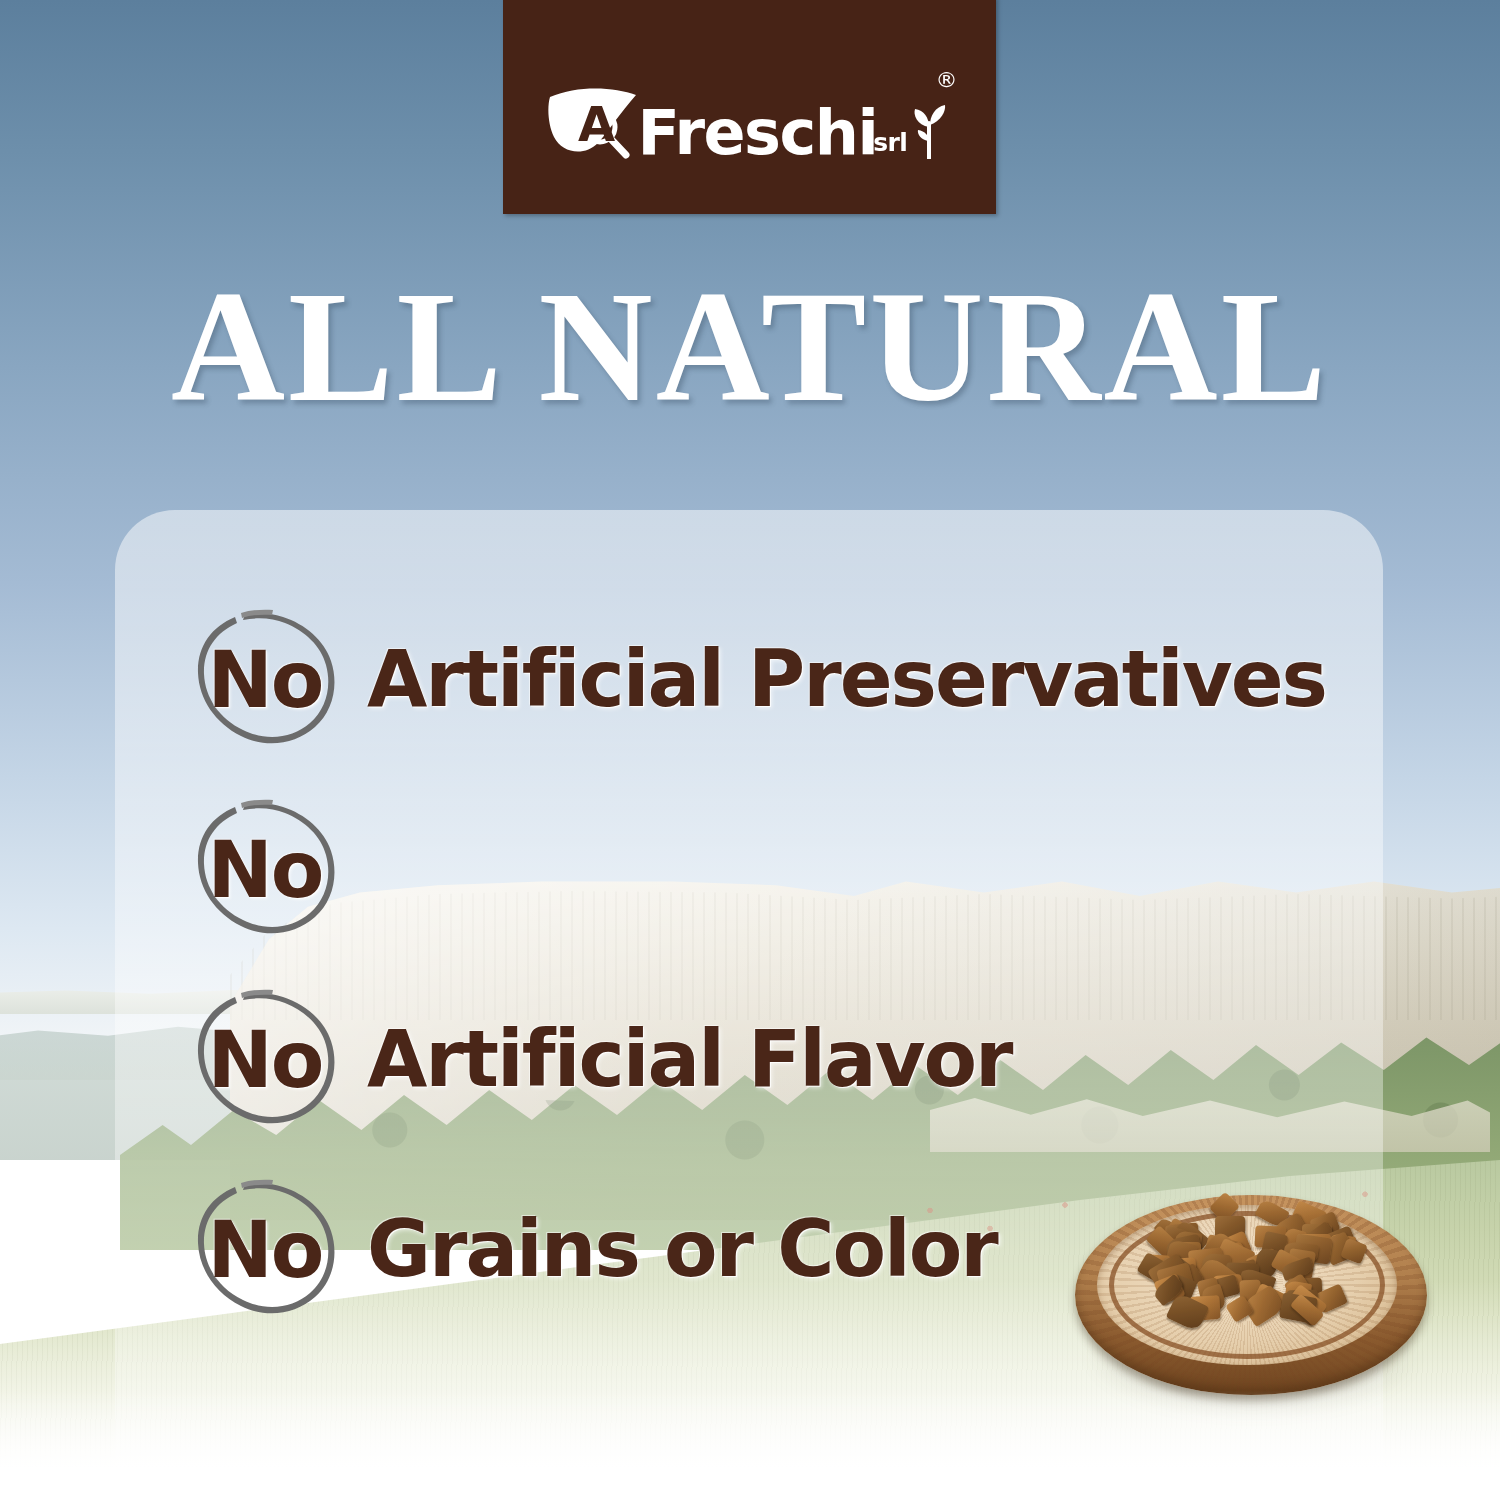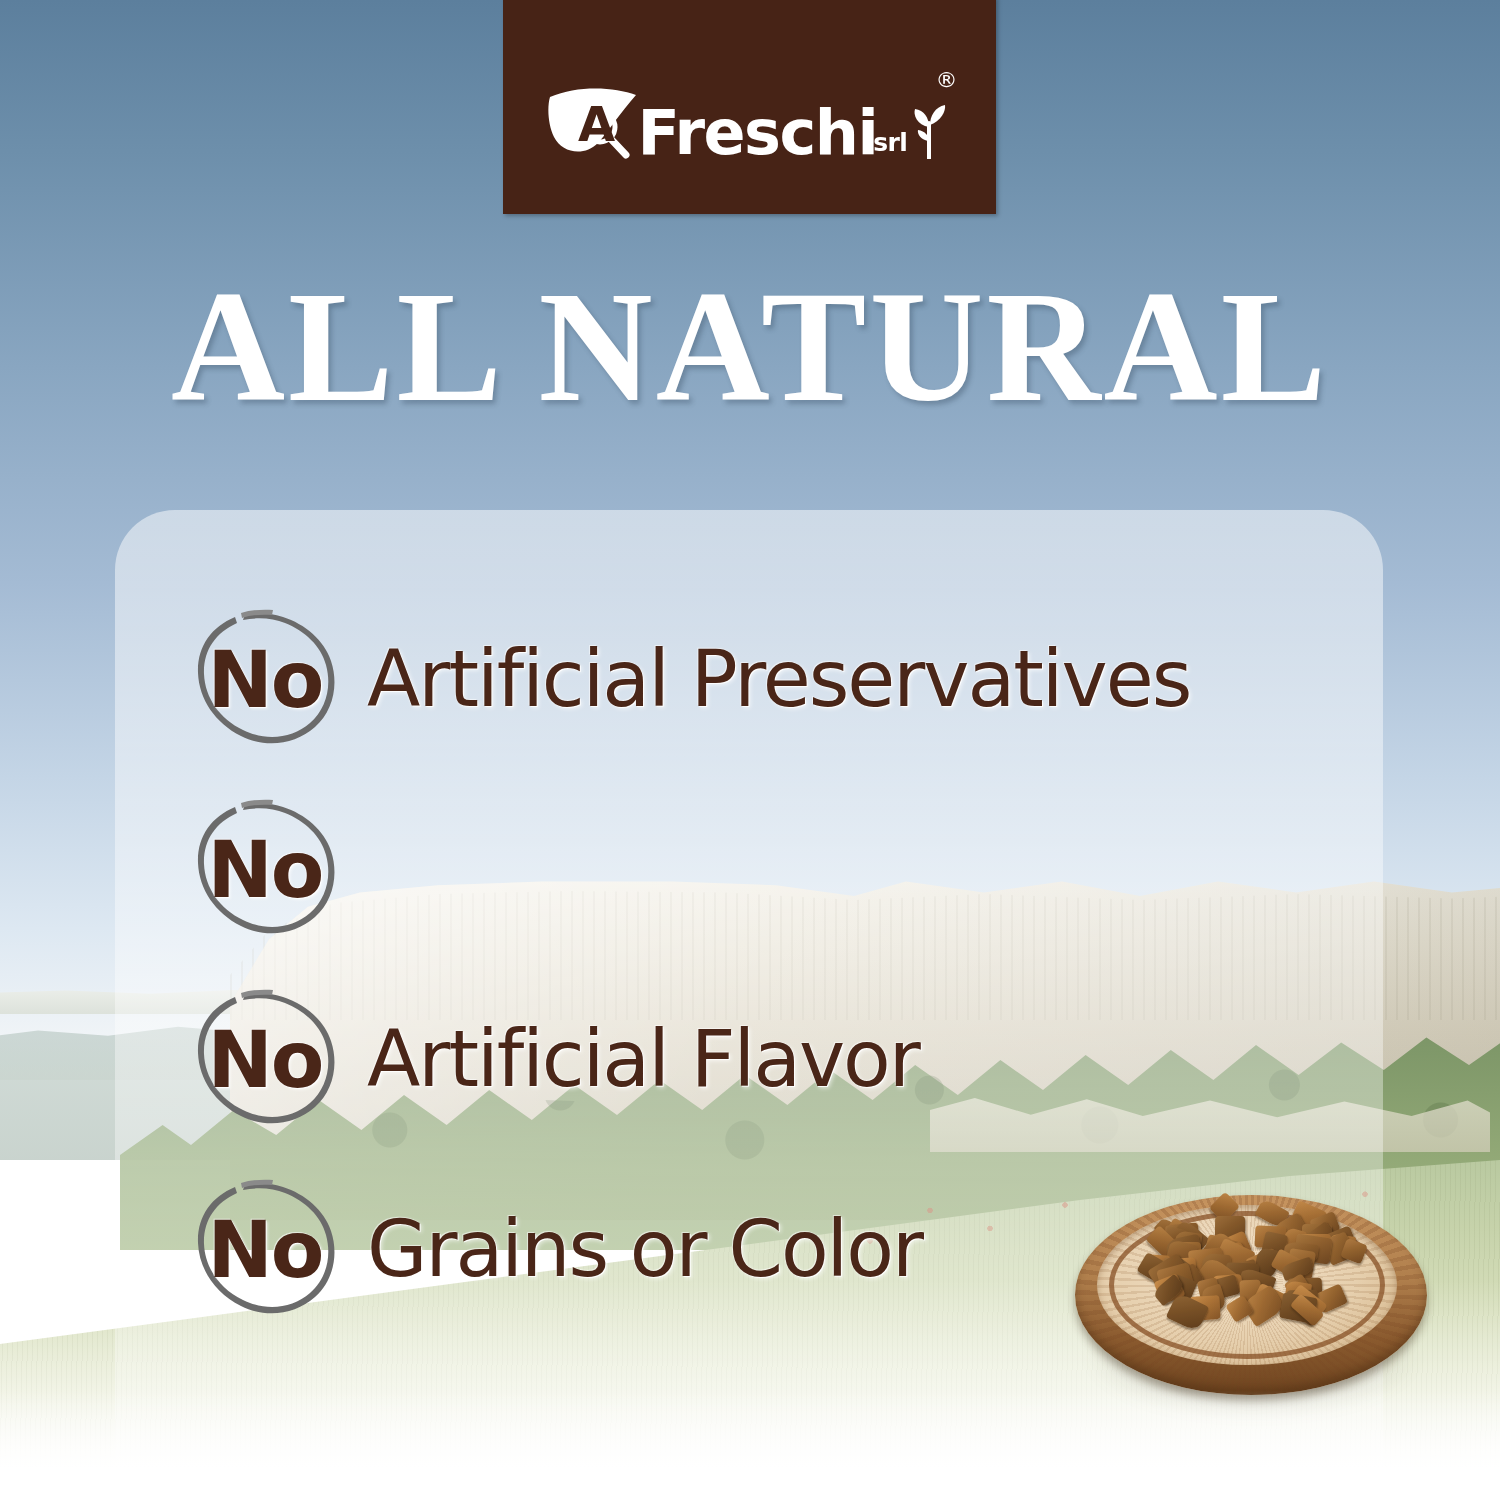--- a/index.html
+++ b/index.html
@@ -310,21 +310,21 @@
     color: #4a2618;
     letter-spacing: -2px;
     line-height: 1;
     margin-top: 2px;
     text-shadow: 1px 1px 0 rgba(255,255,255,.85),
                  -1px -1px 0 rgba(255,255,255,.55),
                   2px 2px 3px rgba(255,255,255,.6);
   }
   .claim-text {
     font-family: "DejaVu Sans", sans-serif;
-    font-weight: normal;
+    font-weight: bold;
     font-size: 78px;
     color: #4a2618;
     letter-spacing: -2px;
     line-height: 1;
     margin-left: 22px;
     white-space: nowrap;
     text-shadow: 1px 1px 0 rgba(255,255,255,.85),
                  -1px -1px 0 rgba(255,255,255,.5),
                   2px 2px 4px rgba(255,255,255,.65);
   }

